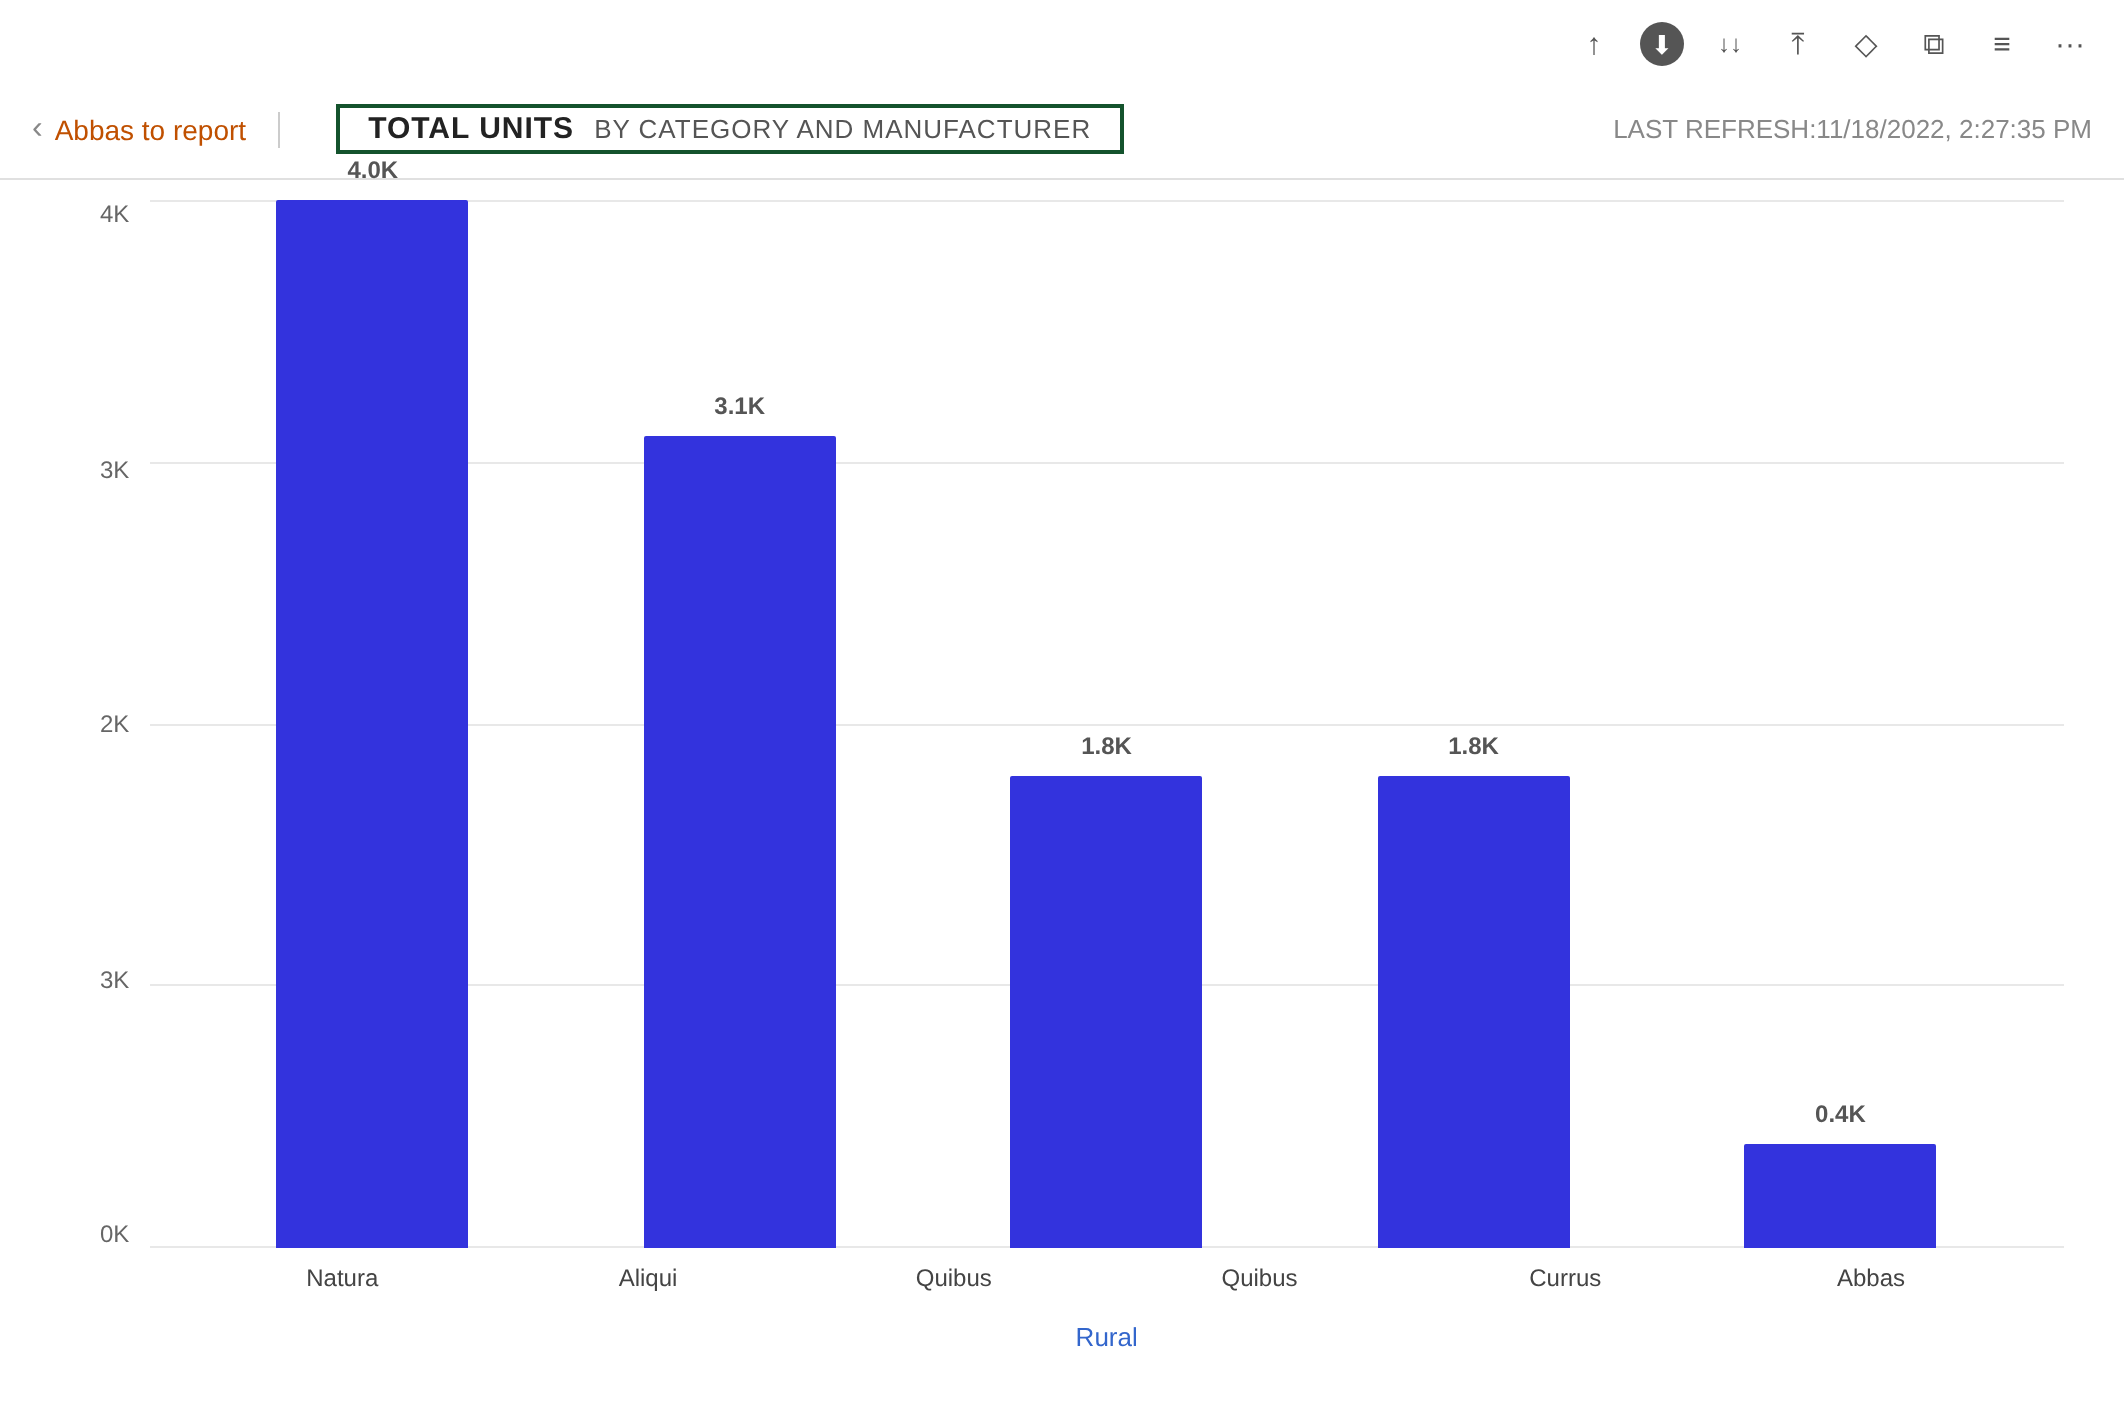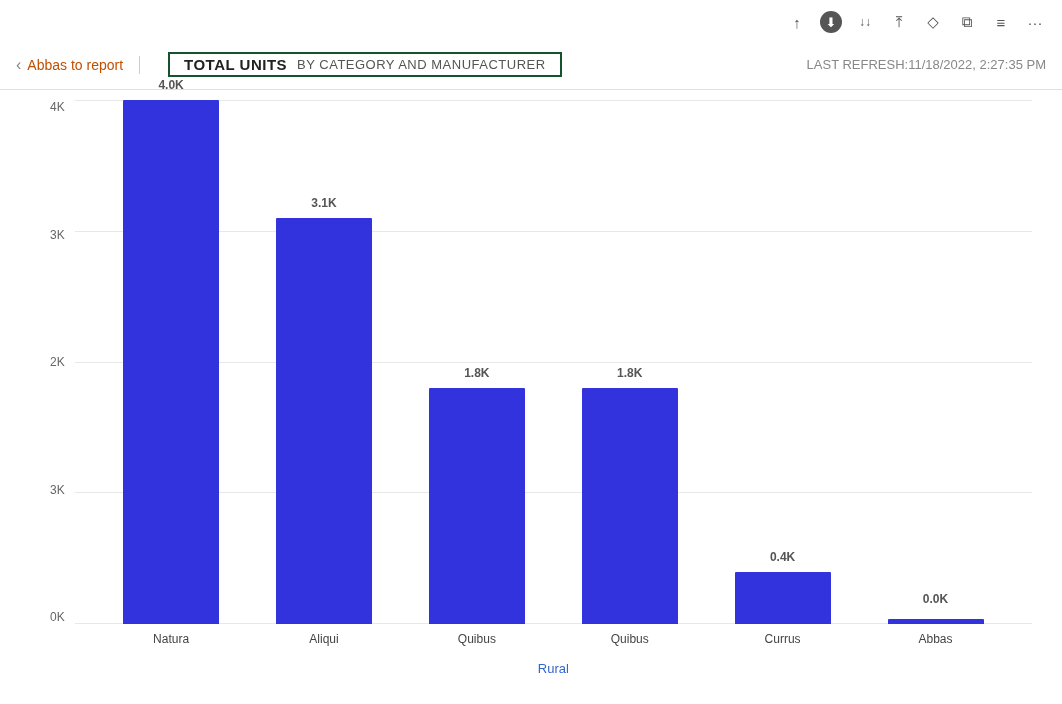--- a/index.html
+++ b/index.html
@@ -275,24 +275,20 @@
       <div class="bar-group">
         <span class="bar-value-label" style="top: calc(55%); transform: translateY(-22px);">1.8K</span>
         <div class="bar" style="height: 45%; background:#3333dd;"></div>
       </div>
 
       <div class="bar-group">
         <span class="bar-value-label" style="top: calc(90%); transform: translateY(-22px);">0.4K</span>
         <div class="bar" style="height: 10%; background:#3333dd;"></div>
       </div>
 
-      <div class="bar-group">
-        <span class="bar-value-label" style="top: calc(98%); transform: translateY(-22px);">0.0K</span>
-        <div class="bar" style="height: 1%; background:#3333dd; min-height:3px;"></div>
-      </div>
     </div>
 
     <div class="x-labels">
       <div class="x-label-group">
         <span class="x-label-main">Natura</span>
       </div>
       <div class="x-label-group">
         <span class="x-label-main">Aliqui</span>
       </div>
       <div class="x-label-group">

